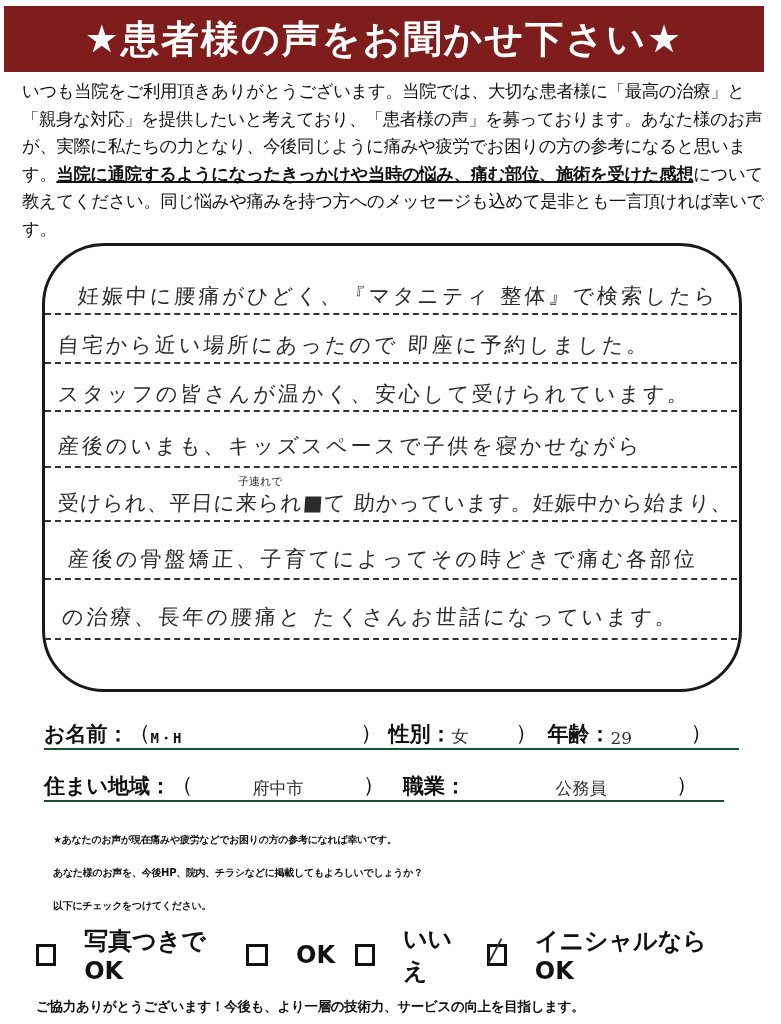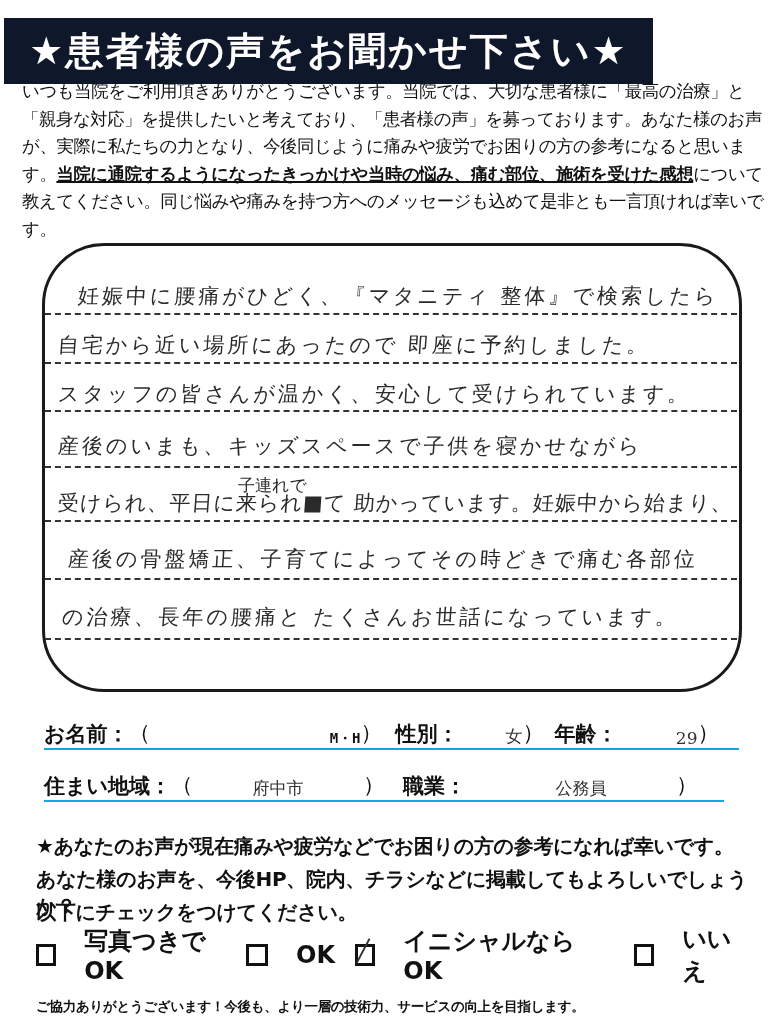--- a/index.html
+++ b/index.html
@@ -1,36 +1,36 @@
 <!DOCTYPE html>
 <html><head>
 <meta charset="utf-8">
 <style>
   html, body { margin:0; padding:0; background:#fff; }
   body { width:781px; height:1024px; position:relative; overflow:hidden;
          font-family:"DejaVu Sans", "Liberation Sans", sans-serif; color:#111; }
-  .banner { position:absolute; left:4px; top:18px; width:649px; height:66px; background:#0f172a;
+  .banner { position:absolute; left:4px; top:6px; width:760px; height:66px; background:#7f1d1d;
             color:#fff; display:flex; align-items:center; justify-content:center;
             font-size:38px; font-weight:bold; letter-spacing:2px; }
   .intro { position:absolute; left:22px; top:78px; width:745px; font-size:17.4px; line-height:27.5px;
            letter-spacing:-0.4px; }
   .intro .em { font-weight:bold; text-decoration:underline; text-decoration-thickness:2px;margin-top:40px; }
   .box { position:absolute; left:42px; top:243px; width:694px; height:443px; border:3px solid #1a1a1a;
          border-radius:62px; }
   .dline { position:absolute; left:45px; width:692px; height:0; border-top:2px dashed #333; }
   .hw { position:absolute; left:58px; font-family:"DejaVu Serif", serif; font-size:21px; color:#2a2a2a;
         letter-spacing:3px; font-weight:300; white-space:nowrap; transform:skewX(-4deg); }
-  .hw-note { position:absolute; font-family:"DejaVu Serif", serif; font-size:17px; color:#2a2a2a; }
+  .hw-note { position:absolute; font-family:"DejaVu Serif", serif; font-size:11px; color:#2a2a2a; }
   .field-row { position:absolute; left:44px; height:34px; display:flex; align-items:flex-end;
-               border-bottom:2px solid #0ea5e9; font-weight:bold; font-size:21px; }
+               border-bottom:2px solid #14532d; font-weight:bold; font-size:21px; }
   .flabel { font-weight:bold; font-size:21px; white-space:nowrap; }
   .paren { font-size:22px; font-weight:normal; }
-  .fval { font-family:"DejaVu Serif", serif; font-weight:normal; font-size:17px; color:#333; text-align:right; }
+  .fval { font-family:"DejaVu Serif", serif; font-weight:normal; font-size:17px; color:#333; text-align:left; }
   .fval.typed { font-family:"DejaVu Sans Mono", monospace; font-weight:bold; font-size:14px; color:#111; }
-  .notice { position:absolute; left:36px; font-weight:bold; font-size:20px; letter-spacing:-0.3px; }
+  .notice { position:absolute; left:53px; font-weight:bold; font-size:10px; letter-spacing:-0.3px; }
   .checks { position:absolute; left:36px; top:937px; width:730px; height:36px; display:flex; align-items:center;
             font-weight:bold; font-size:24px; }
   .cb { width:16px; height:16px; border:3px solid #111; display:inline-block; position:relative; margin-right:14px; }
   .cb .tick { position:absolute; left:4px; top:-10px; width:2px; height:28px; background:#333; transform:rotate(28deg); }
   .opt { display:flex; align-items:center; margin-right:20px;gap:14px; }
   .footer { position:absolute; left:36px; top:998px; font-weight:bold; font-size:13.5px; letter-spacing:-0.3px; }
 </style>
 </head>
 <body>
 
@@ -58,21 +58,21 @@
 <div class="hw-note" style="top:474px; left:238px">子連れで</div>
 <div class="hw" style="top:489px; letter-spacing:1px">受けられ、平日に来られ■て 助かっています。妊娠中から始まり、</div>
 <div class="hw" style="top:545px; left:68px">産後の骨盤矯正、子育てによってその時どきで痛む各部位</div>
 <div class="hw" style="top:603px; left:62px">の治療、長年の腰痛と たくさんお世話になっています。</div>
 
 <div class="field-row" style="top:714px; width:695px">
   <span class="flabel">お名前：</span>
   <span class="paren">（</span>
   <span class="fval typed" style="width:210px">M・H</span>
   <span class="paren">）</span>
-  <span class="flabel" style="margin-left:13px">性別：</span>
+  <span class="flabel" style="margin-left:6px">性別：</span>
   <span class="fval" style="width:64px">女</span>
   <span class="paren">）</span>
   <span class="flabel" style="margin-left:10px">年齢：</span>
   <span class="fval" style="width:80px">29</span>
   <span class="paren">）</span>
 </div>
 
 <div class="field-row" style="top:766px; width:680px">
   <span class="flabel">住まい地域：</span>
   <span class="paren">（</span>
@@ -89,25 +89,25 @@
 
 <div class="checks">
   <div class="opt">
     <span class="cb"></span>
     <span>写真つきでOK</span>
   </div>
   <div class="opt">
     <span class="cb"></span>
     <span>OK</span>
   </div>
+  <div class="opt">
+    <span class="cb"></span>
+    <span>いいえ</span>
+  </div>
   <div class="opt" style="margin-right:44px">
     <span class="cb">
         <span class="tick"></span>
       </span>
     <span>イニシャルならOK</span>
   </div>
-  <div class="opt">
-    <span class="cb"></span>
-    <span>いいえ</span>
-  </div>
 </div>
 
 <div class="footer">ご協力ありがとうございます！今後も、より一層の技術力、サービスの向上を目指します。</div>
 
 </body></html>

